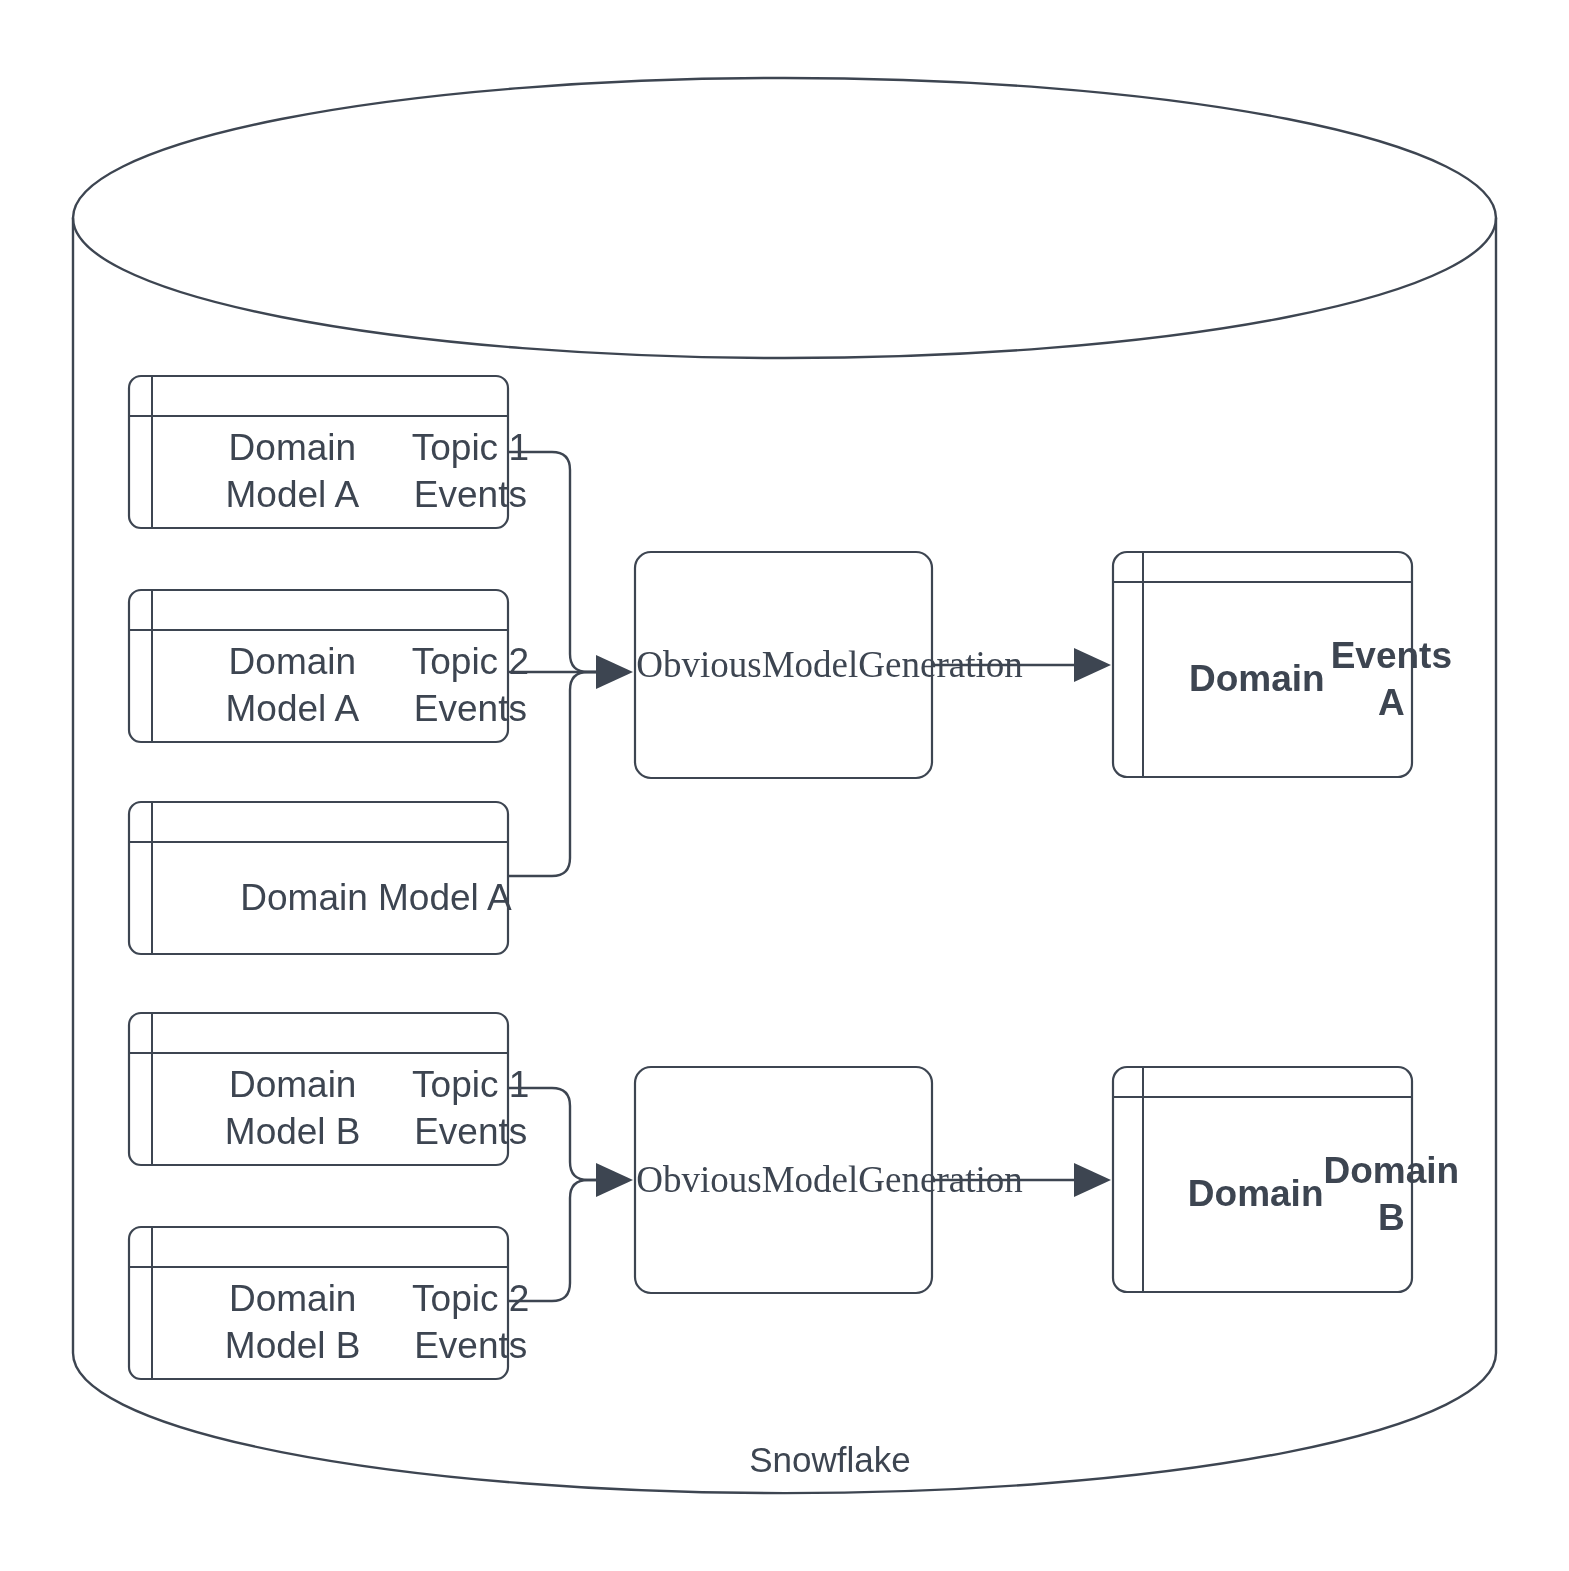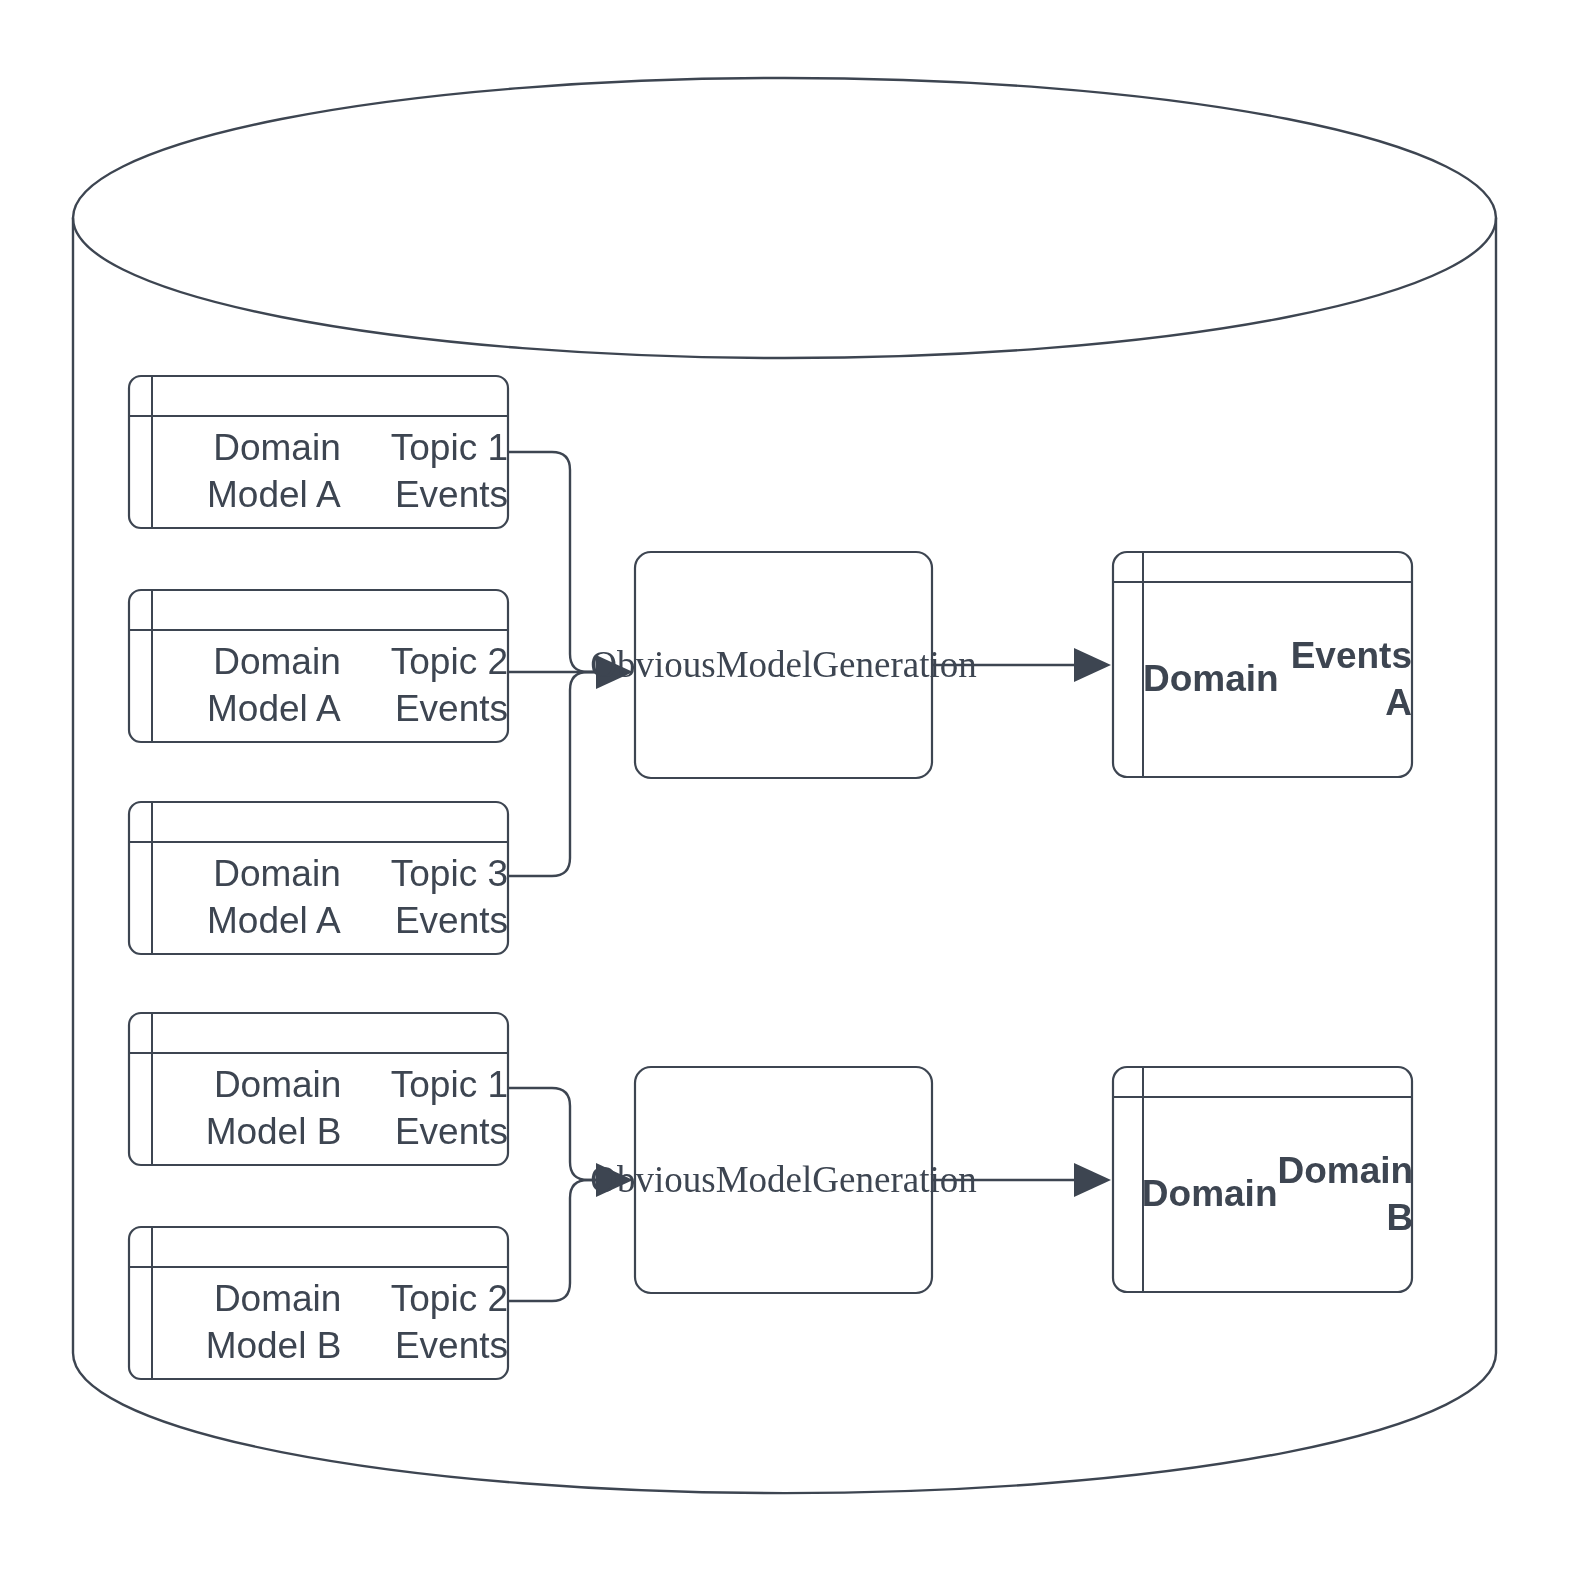--- a/index.html
+++ b/index.html
@@ -50,27 +50,28 @@
     stroke-linecap: butt;
   }
   .arrowhead {
     fill: #3d4551;
     stroke: none;
   }
   .lbl {
     position: absolute;
     color: #3d4551;
     font-family: "Liberation Sans", sans-serif;
-    text-align: right;
+    text-align: center;
     line-height: 1.26;
     white-space: pre-line;
     pointer-events: none;
     display: flex;
     align-items: center;
     justify-content: center;
+    padding-left: 46px;
   }
   .lbl-table {
     font-size: 37px;
   }
   .lbl-proc {
     font-size: 37px;
     font-family: Liberation Serif, serif;
   }
   .lbl-out {
     font-size: 37px;
@@ -162,28 +163,29 @@
       <rect class="shape-fill" x="1113" y="1067" width="299" height="225" rx="14" ry="14"></rect>
       <path class="divider" d="M 1143,1067 L 1143,1292"></path>
       <path class="divider" d="M 1113,1097 L 1412,1097"></path>
     </g>
   </svg>
 
   <div class="lbl lbl-table" style="left:152px; top:416px; width:356px; height:112px;"><span>Domain Model A</span><br><span>Topic 1 Events</span></div>
 
   <div class="lbl lbl-table" style="left:152px; top:630px; width:356px; height:112px;"><span>Domain Model A</span><br><span>Topic 2 Events</span></div>
 
-  <div class="lbl lbl-table" style="left:152px; top:842px; width:356px; height:112px;"><span>Domain Model A</span><br><span>Topic 3 Events</span></div>
+  <div class="lbl lbl-table" style="left:152px; top:842px; width:356px; height:112px;"><span>Domain Model A</span><br></div>
 
   <div class="lbl lbl-table" style="left:152px; top:1053px; width:356px; height:112px;"><span>Domain Model B</span><br><span>Topic 1 Events</span></div>
 
   <div class="lbl lbl-table" style="left:152px; top:1267px; width:356px; height:112px;"><span>Domain Model B</span><br><span>Topic 2 Events</span></div>
 
   <div class="lbl lbl-proc" style="left:635px; top:552px; width:297px; height:226px;"><span>Obvious</span><br><span>Model</span><br><span>Generation</span></div>
 
   <div class="lbl lbl-proc" style="left:635px; top:1067px; width:297px; height:226px;"><span>Obvious</span><br><span>Model</span><br><span>Generation</span></div>
 
   <div class="lbl lbl-out" style="left:1143px; top:582px; width:269px; height:195px;"><span>Domain</span><br><span>Events A</span></div>
 
   <div class="lbl lbl-out" style="left:1143px; top:1097px; width:269px; height:195px;"><span>Domain</span><br><span>Domain B</span></div>
 
+  <div class="lbl lbl-cyl" style="left:584px; top:1435px; width:400px; height:50px;"><span>Snowflake</span></div>
 
 </div>
 
 </body></html>

